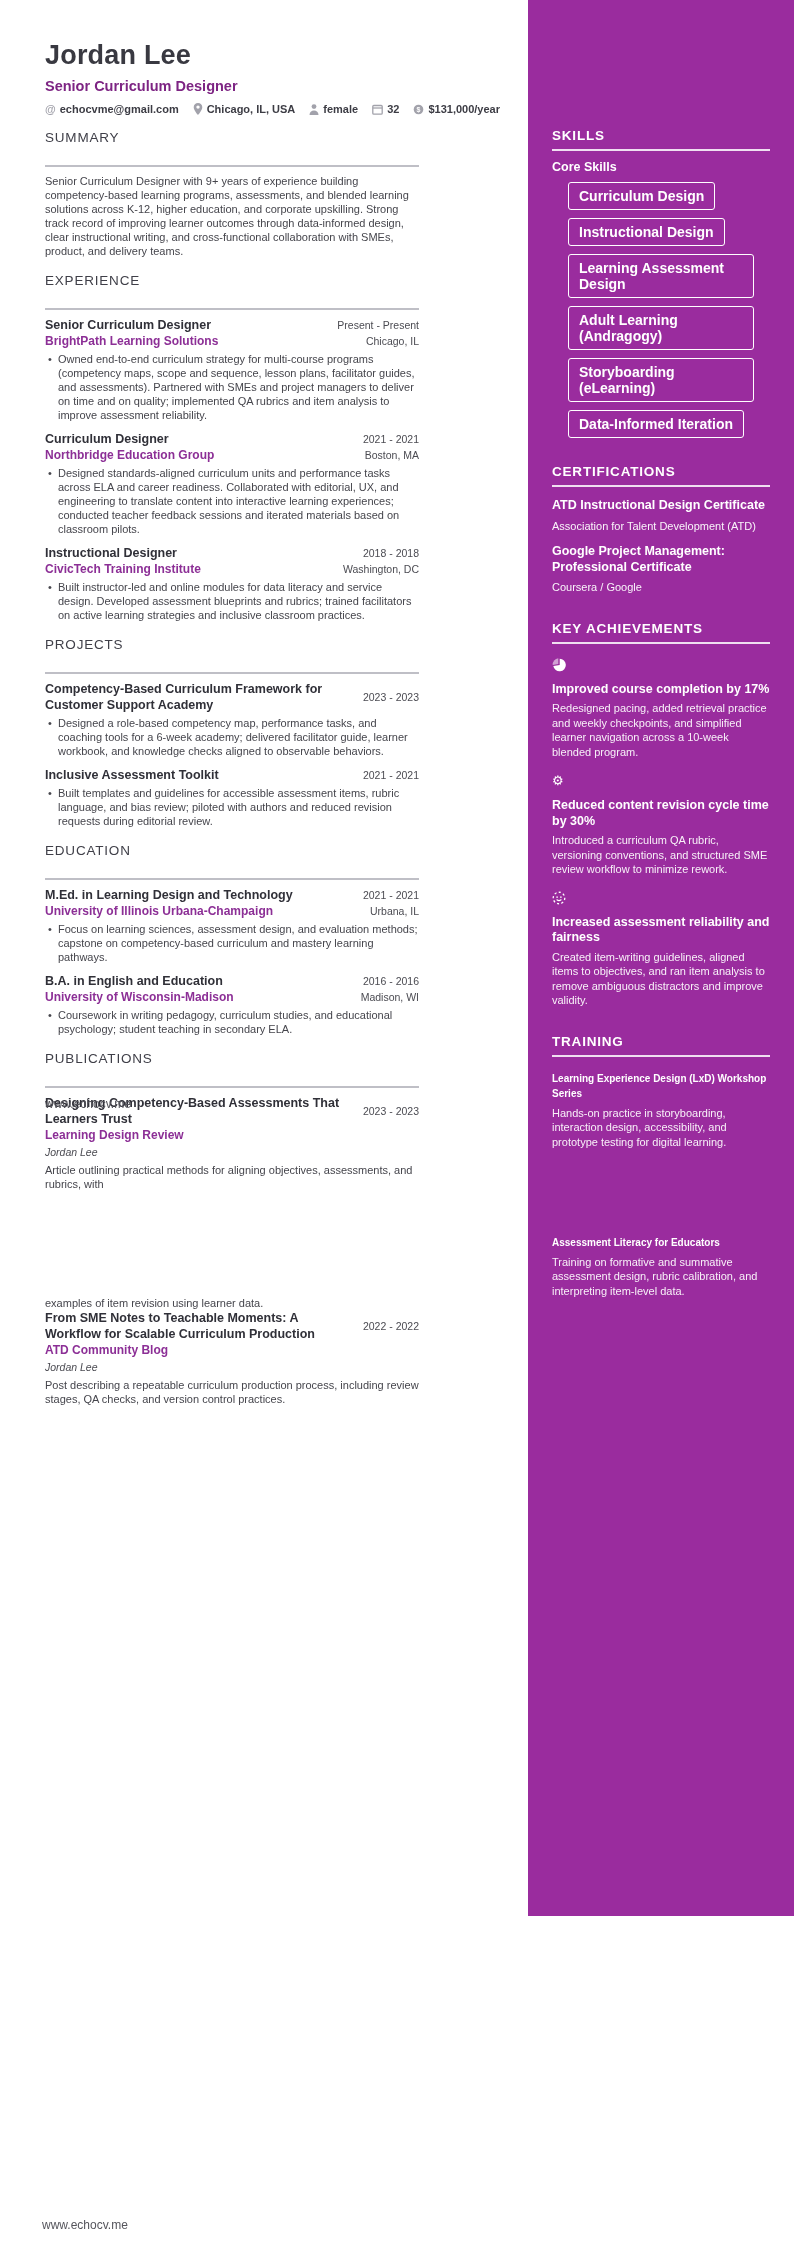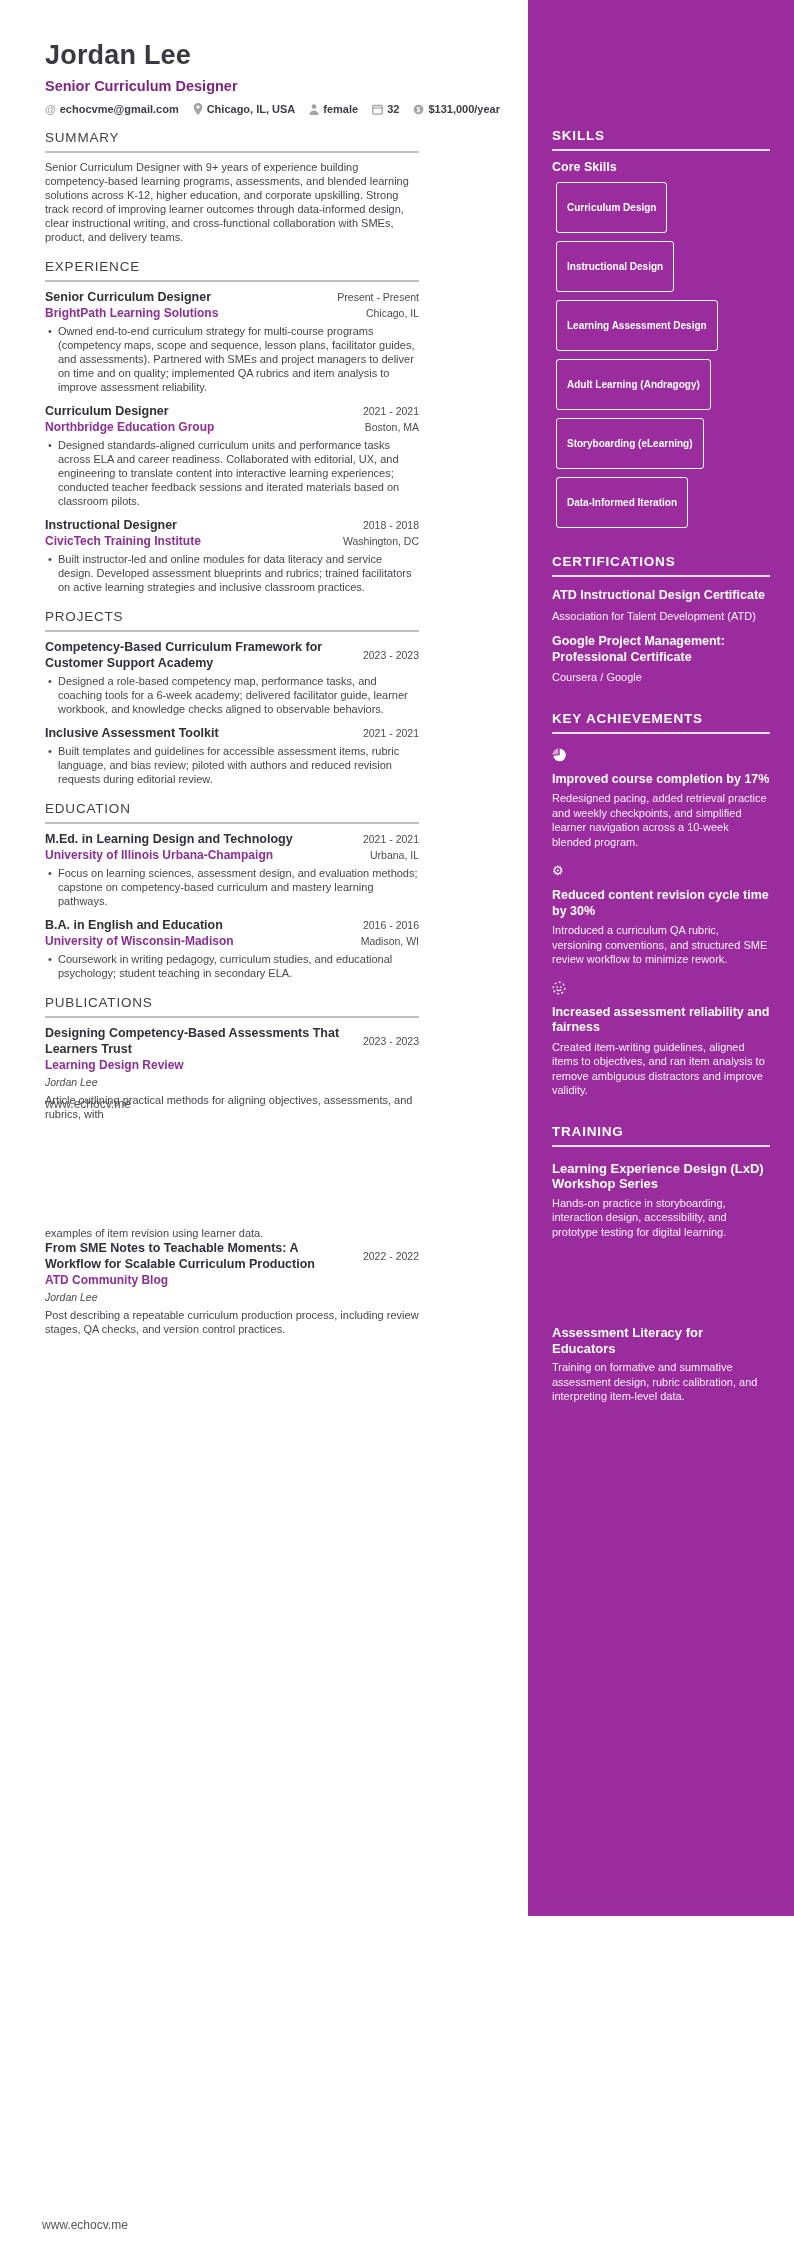--- a/index.html
+++ b/index.html
@@ -10,21 +10,21 @@
   
   .main { position:absolute; top:0; left:0; width:432px; padding:40px 13px 0 45px; }
   h1.name { font-size:27px; font-weight:700; color:#393941; letter-spacing:0.2px; }
   .cand-title { font-size:14.5px; font-weight:700; color:#7d2483; margin-top:7px; }
   .contact-row { display:flex; align-items:center; gap:14px; margin-top:9px; font-size:11px; font-weight:700; color:#3c3c44; white-space:nowrap; }
   .contact { display:flex; align-items:center; gap:4px; }
   .cicon { color:#a2a2ab; font-size:11px; display:inline-flex; align-items:center; }
   .cicon svg { display:block; }
 
   h2.sec { font-size:13.5px; font-weight:500; color:#3f3f48; letter-spacing:0.8px;
-           padding-bottom:6px; border-bottom:2px solid #bfbfc6; margin-top:15px; margin-bottom:7px; }
+           padding-bottom:20px; border-bottom:2px solid #bfbfc6; margin-top:15px; margin-bottom:7px; }
   .sec-summary { margin-top:23px; }
 
   .body-text, li { font-size:11px; line-height:14px; color:#45454c; }
   .entry { margin-bottom:9px; }
   .erow { display:flex; justify-content:space-between; align-items:flex-start; }
   .erow.center { align-items:center;gap:8px; }
   .etitle { font-size:12.5px; font-weight:700; color:#303038; line-height:16px; max-width:385px; }
   .edate { font-size:10.5px; color:#4b4b52; white-space:nowrap; line-height:16px; }
   .ecompany { font-size:12px; font-weight:700; color:#8c2f96; line-height:16px; }
   .eloc { font-size:10.5px; color:#4b4b52; line-height:16px; }
@@ -41,29 +41,29 @@
   .footer-url.p2 { top:2218px; left:42px; }
 
   
   .sidebar { position:absolute; top:0; left:528px; width:266px; height:1916px;
              background:#9a2c9e; color:#fff; padding:128px 24px 0 24px; }
   h2.ssec { font-size:13.5px; font-weight:700; letter-spacing:0.8px; color:#fff;
             padding-bottom:6px; border-bottom:2px solid rgba(255,255,255,0.85); margin-bottom:9px; }
   .ssec-space { margin-top:26px; }
   .skill-group { font-size:12.5px; font-weight:700; margin:4px 0 2px 0; }
   .chip { display:block; width:fit-content; border:1px solid #fff; border-radius:3px;
-          padding:19px 10px; margin:8px 4px; font-size:10px; font-weight:700; color:#fff; }
+          padding:5px 10px; margin:8px 16px; font-size:14px; font-weight:700; color:#fff; }
   .cert-title { font-size:12.5px; font-weight:700; line-height:15.5px; margin-top:11px; }
   .cert-org { font-size:11px; line-height:14.5px; color:rgba(255,255,255,0.95); margin-top:5px; }
   .ach { display:flex; gap:10px; margin-top:13px;flex-direction:column; }
   .ach-icon { width:15px; flex:0 0 15px; padding-top:1px; color:#fff; font-size:13px; line-height:15px; }
   .ach-icon svg { display:block; }
   .ach-title { font-size:12.5px; font-weight:700; line-height:15.5px; }
   .ach-desc { font-size:11px; line-height:14.5px; color:rgba(255,255,255,0.93); margin-top:4px; }
-  .tr-title { font-size:13px; font-weight:700; line-height:15.5px; margin-top:14px; }
+  .tr-title { font-size:10px; font-weight:700; line-height:15.5px; margin-top:14px; }
   .tr-desc { font-size:11px; line-height:14.5px; color:rgba(255,255,255,0.93); margin-top:4px; }
   .break-spacer-side { height:72px; }
 </style>
 </head>
 <body>
 
 <div class="page">
 
   <div class="main">
 

